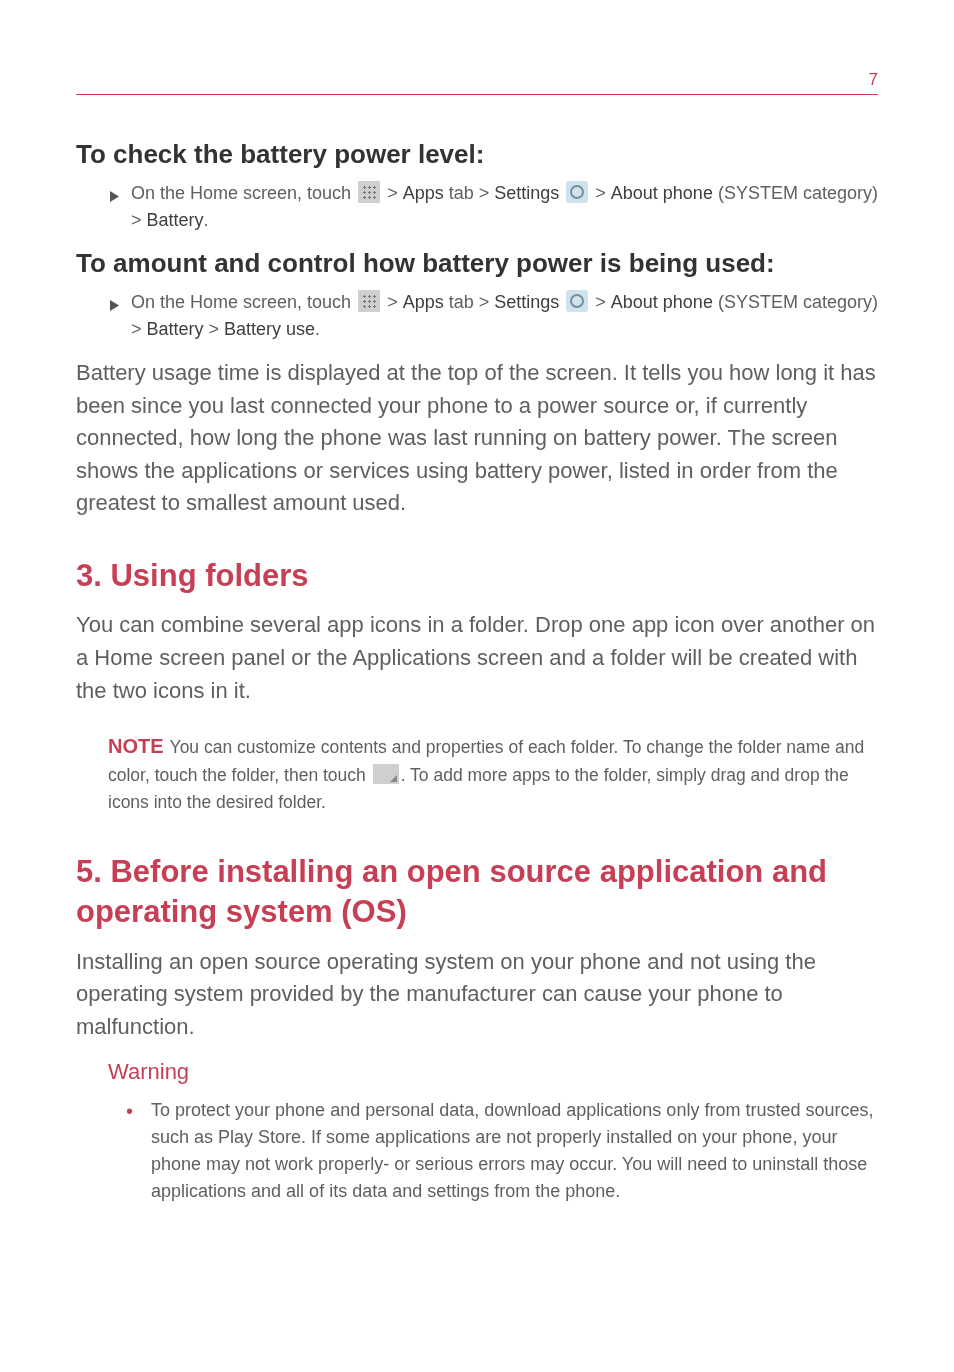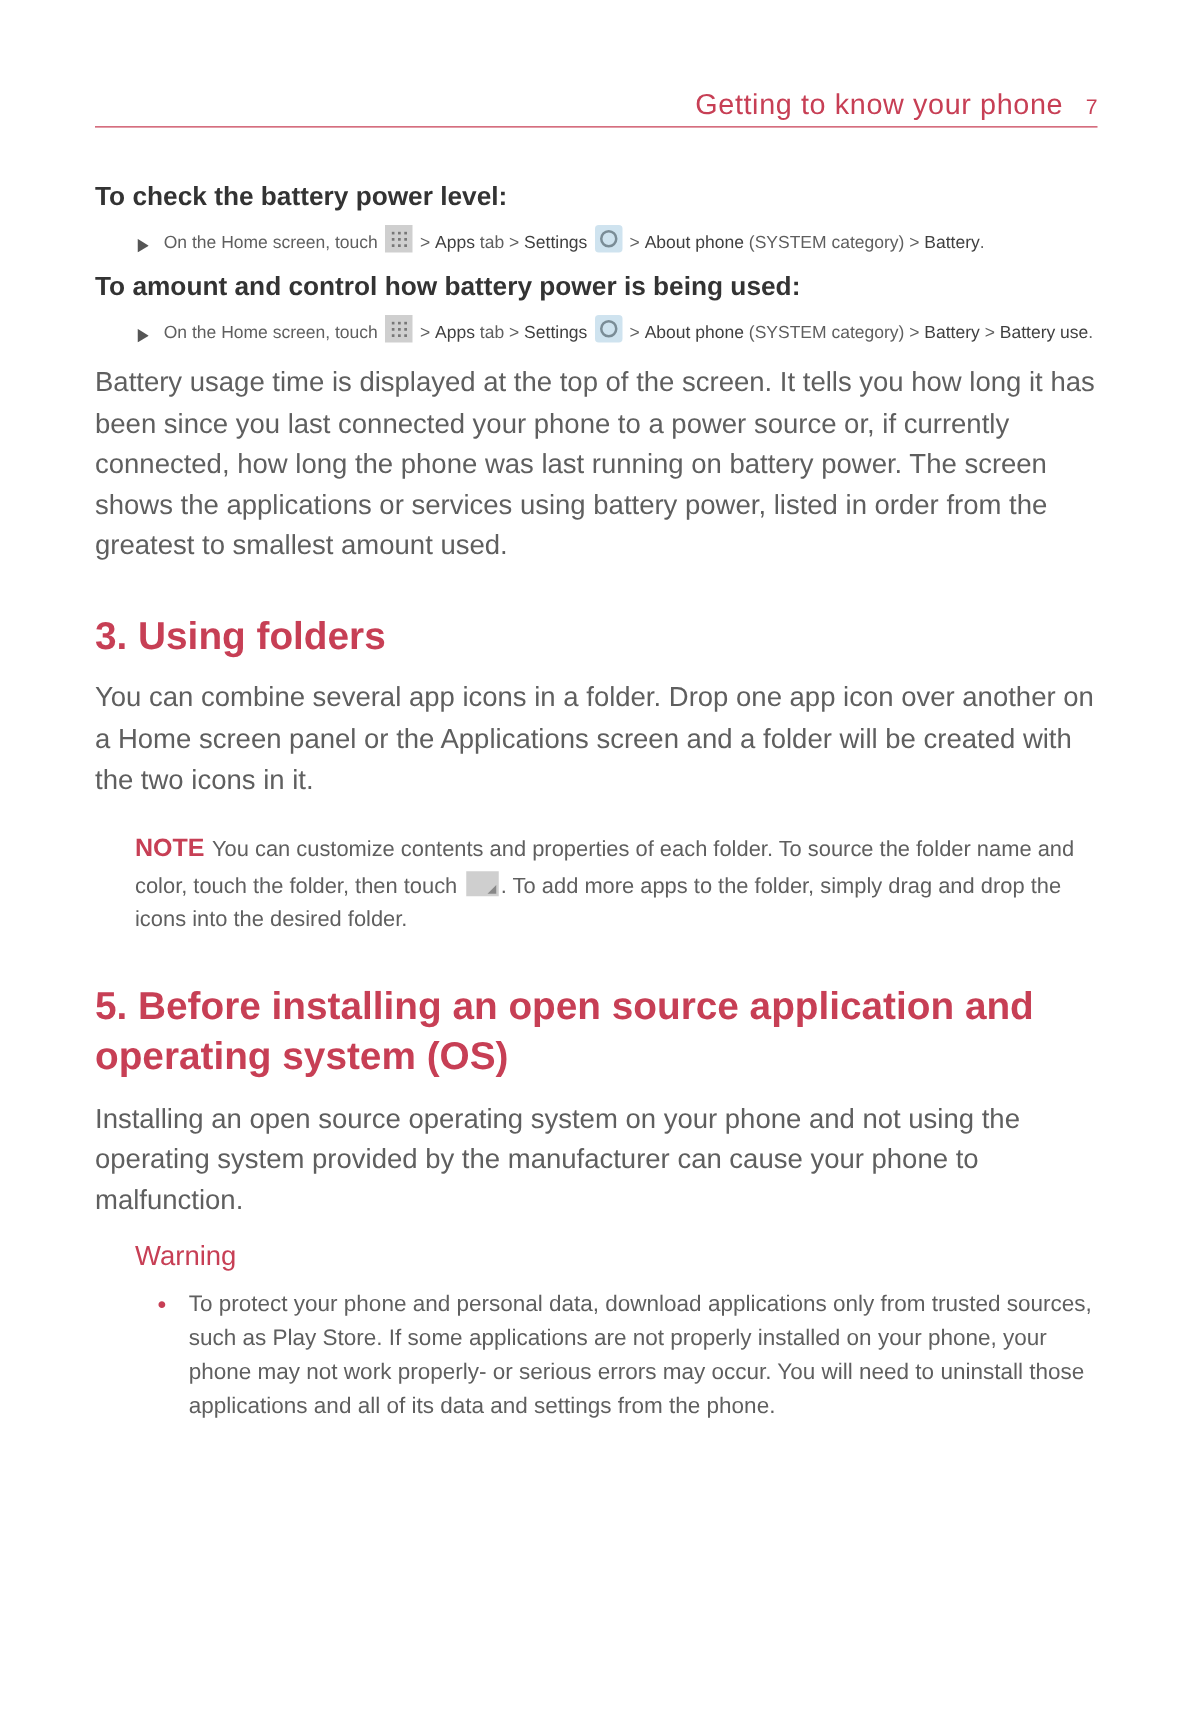--- a/index.html
+++ b/index.html
@@ -31,29 +31,29 @@
     letter-spacing: 0.5px;
   }
   .header-page {
     color: #c73f55;
     font-size: 17px;
     font-weight: 400;
   }
   .subhead {
     color: #333;
     font-weight: 700;
-    font-size: 21px;
+    font-size: 26px;
     margin-bottom: 10px;
   }
   .bullet-row {
     display: flex;
     align-items: flex-start;
     gap: 12px;
     padding-left: 34px;
-    font-size: 14px;
+    font-size: 18px;
     line-height: 1.5;
     margin-bottom: 14px;
   }
   .tri-bullet {
     flex: 0 0 auto;
     margin-top: 11px;
   }
   .body-text {
     font-size: 22px;
     line-height: 1.48;
@@ -152,21 +152,20 @@
   .gt { color: #5f5f5f; }
   .inline { display: inline; }
   svg.tri { width: 9px; height: 11px; display: block; }
 </style>
 </head>
 <body>
 
 <div class="page">
 
   <div class="header">
-    <span class="header-title">Getting to know your phone</span>
     <span class="header-page">7</span>
   </div>
 
   <div class="subhead">To check the battery power level:</div>
 
   <div class="bullet-row">
     <span class="tri-bullet">
       <svg class="tri" viewBox="0 0 9 11">
           <polygon points="0,0 9,5.5 0,11" fill="#555"></polygon>
         </svg>
@@ -189,21 +188,21 @@
       <span class="inline">On the Home screen, touch </span><span class="icon-box icon-apps"></span><span class="inline gt"> &gt; </span><span class="inline bold-dk">Apps</span><span class="inline"> tab &gt; </span><span class="inline bold-dk">Settings</span><span class="inline"> </span><span class="icon-box icon-settings"></span><span class="inline gt"> &gt; </span><span class="inline bold-dk">About phone</span><span class="inline"> (SYSTEM category) &gt; </span><span class="inline bold-dk">Battery</span><span class="inline gt"> &gt; </span><span class="inline bold-dk">Battery use</span><span class="inline">.</span>
     </span>
   </div>
 
   <p class="body-text">Battery usage time is displayed at the top of the screen. It tells you how long it has been since you last connected your phone to a power source or, if currently connected, how long the phone was last running on battery power. The screen shows the applications or services using battery power, listed in order from the greatest to smallest amount used.</p>
 
   <h2 class="h1">3. Using folders</h2>
   <p class="body-text">You can combine several app icons in a folder. Drop one app icon over another on a Home screen panel or the Applications screen and a folder will be created with the two icons in it.</p>
 
   <div class="note-block">
-    <span class="note-label">NOTE</span><span class="note-text inline">You can customize contents and properties of each folder. To source the folder name and color, touch the folder, then touch </span><span class="icon-box icon-edit"></span><span class="note-text inline">. To add more apps to the folder, simply drag and drop the icons into the desired folder.</span>
+    <span class="note-label">NOTE</span><span class="note-text inline">You can customize contents and properties of each folder. To change the folder name and color, touch the folder, then touch </span><span class="icon-box icon-edit"></span><span class="note-text inline">. To add more apps to the folder, simply drag and drop the icons into the desired folder.</span>
   </div>
 
   <h2 class="h1">5. Before installing an open source application and operating system (OS)</h2>
   <p class="body-text" style="margin-bottom:16px">Installing an open source operating system on your phone and not using the operating system provided by the manufacturer can cause your phone to malfunction.</p>
 
   <div class="warning-label">Warning</div>
 
   <div class="warn-row">
     <span class="warn-bullet">•</span>
     <span>To protect your phone and personal data, download applications only from trusted sources, such as Play Store. If some applications are not properly installed on your phone, your phone may not work properly- or serious errors may occur. You will need to uninstall those applications and all of its data and settings from the phone.</span>

